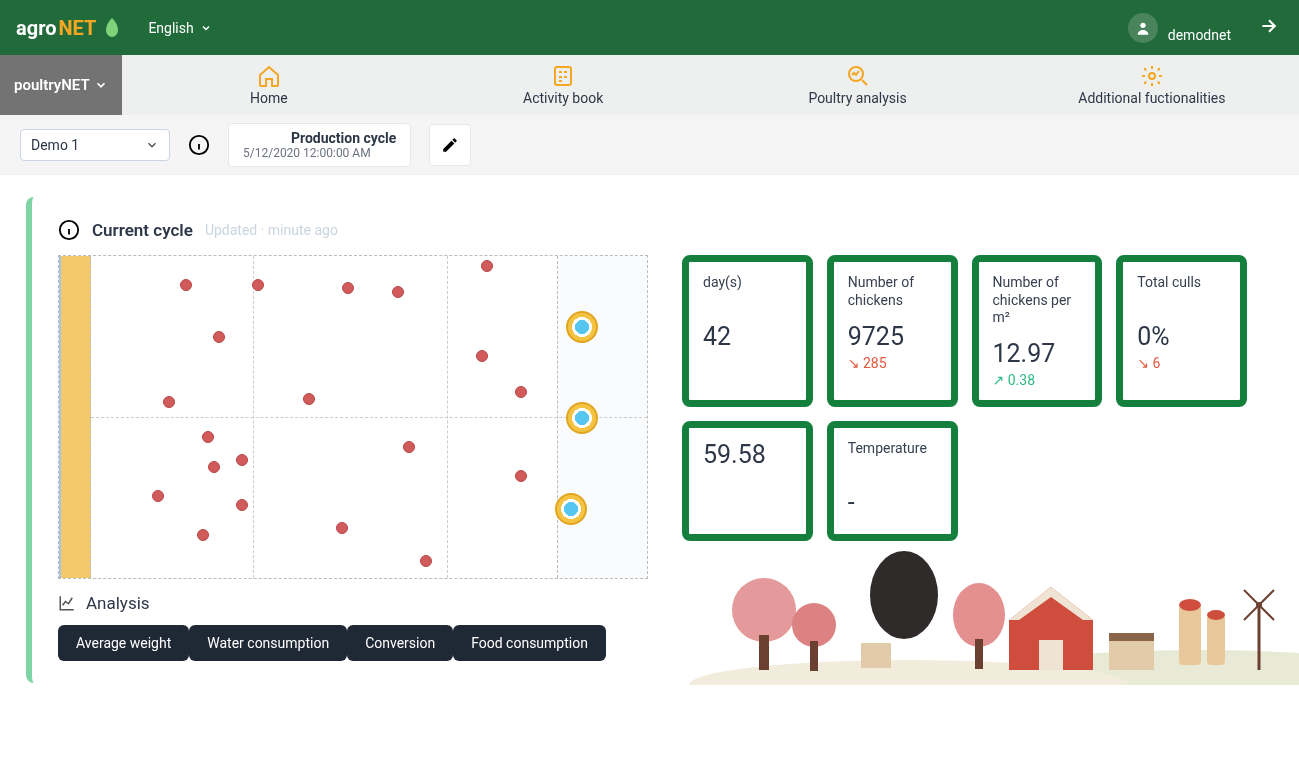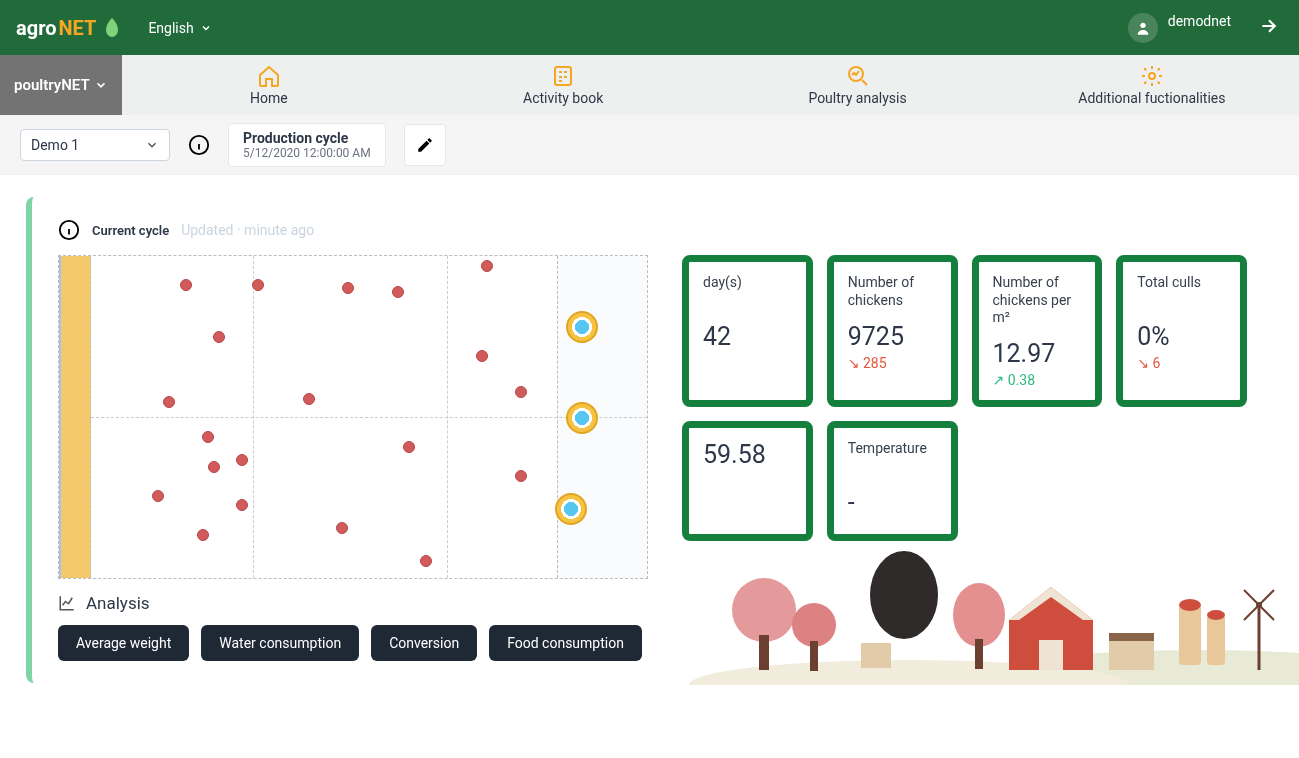--- a/index.html
+++ b/index.html
@@ -7,62 +7,62 @@
 
 
 .topbar { background: #216A3A; height: 55px; display: flex; align-items: center; padding: 0 16px; justify-content: space-between; }
 .top-left { display: flex; align-items: center; gap: 24px; }
 .logo { display: flex; align-items: center; font-weight: 700; font-size: 20px; color: #fff; gap: 2px; }
 .logo .agro { color: #fff; }
 .logo .net { color: #F5A623; }
 .logo .leaf { width: 24px; height: 24px; margin-left: 2px; }
 .lang-select { color: #fff; display: flex; align-items: center; gap: 6px; cursor: pointer; }
 .top-right { display: flex; align-items: center; gap: 24px; }
-.user { display: flex; align-items: flex-start; gap: 10px; color:#fff; }
+.user { display: flex; align-items: flex-end; gap: 10px; color:#fff; }
 .avatar { width: 30px; height: 30px; border-radius: 50%; background: rgba(255,255,255,.18); display:flex; align-items:center; justify-content:center; }
 .share { color: #fff; cursor:pointer; padding: 4px; }
 
 
 .tabstrip { background: #eef0ef; height: 60px; display: flex; align-items: stretch; }
 .brand-tab { background: #737373; color: #fff; display:flex; align-items:center; padding: 0 14px; font-weight: 600; gap:4px; cursor:pointer; font-size:15px; }
 .tabs { flex:1; display:flex; }
 .tab { flex:1; display:flex; flex-direction:column; align-items:center; justify-content:center; gap:2px; cursor:pointer; color:#2d3748; }
 .tab .ticon { width:24px; height:24px; color:#F5A623; }
 .tab span { font-size:14px; }
 
 
 .inforow { background:#f5f5f5; height:60px; display:flex; align-items:center; gap:18px; padding: 0 20px; border-bottom:1px solid #eee; }
 .demoselect { background:#fff; border:1px solid #cbd5e0; border-radius:4px; padding: 7px 10px; width:150px; display:flex; justify-content:space-between; align-items:center; cursor:pointer; }
 .infoicon { width:22px; height:22px; cursor:pointer; }
 .prod-cycle { background:#fff; border:1px solid #e2e8f0; border-radius:4px; padding: 6px 14px; display:flex; flex-direction:column; }
-.prod-cycle .t { font-weight:700; font-size:14px; }
+.prod-cycle .t { font-weight:700; font-size:14px;margin-left:48px; }
 .prod-cycle .d { font-size:12px; color:#6b7280; }
 .editbtn { background:#fff; border:1px solid #e2e8f0; border-radius:4px; width:42px; height:42px; display:flex; align-items:center; justify-content:center; cursor:pointer; }
 
 
 .panel { margin: 22px 26px; background:#fff; border-radius:8px; border-left: 6px solid #7fd4a3; padding: 22px 26px 0; position:relative; }
 .panelhdr { display:flex; align-items:center; gap: 12px; margin-bottom: 14px; }
-.panelhdr .pilltitle { font-size:13px; font-weight:600; }
+.panelhdr .pilltitle { font-size:17px; font-weight:600; }
 .panelhdr .upd { color:#cbd5e0; font-size:14px; }
 .main-cols { display:flex; gap: 34px; }
 
 
 .plot { width: 590px; }
 .plotbox { position:relative; border:1px dashed #bbb; height: 324px; background:#fff; overflow:hidden; }
 .leftbar { position:absolute; left:0; top:0; bottom:0; width:32px; background:#f3c96b; border-left:2px solid #a3c4e8; border-right:1px dashed #bbb; }
 .rightstrip { position:absolute; right:0; top:0; bottom:0; width:90px; border-left:1px dashed #bbb; background:rgba(180,200,230,0.08); }
 .gridh { position:absolute; left:32px; right:0; top:50%; border-top:1px dashed #ccc; }
 .gridv1 { position:absolute; top:0; bottom:0; left:33%; border-left:1px dashed #ccc; }
 .gridv2 { position:absolute; top:0; bottom:0; left:66%; border-left:1px dashed #ccc; }
 .dot { position:absolute; width:12px; height:12px; border-radius:50%; background:#d15b5b; border:1px solid #b94646; }
 .ring { position:absolute; width:32px; height:32px; border-radius:50%; background:radial-gradient(circle,#54c6f0 0 35%, #fff 36% 50%, #f5c342 51% 100%); border:2px solid #e1a520; }
 
 .analysis { display:flex; align-items:center; gap:10px; padding: 14px 0 12px; }
 .analysis .atitle { font-size:17px; }
-.chips { display:flex; gap:12px; padding-bottom: 22px; }
+.chips { display:flex; padding-bottom: 22px; }
 .chip { background:#1e2935; color:#fff; padding:10px 18px; border-radius:6px; font-size:14px; cursor:pointer; }
 
 
 .stats { flex:1; }
 .statsgrid { display:grid; grid-template-columns: repeat(4,1fr); gap: 14px; }
 .card { border:7px solid #15803d; border-radius:8px; padding: 12px 14px; min-height: 120px; }
 .card .lbl { font-size:14px; color:#374151; margin-bottom: 12px; min-height:36px; line-height:1.25; }
 .card .val { font-size:25px; }
 .trend { display:flex; align-items:center; gap:4px; font-size:14px; margin-top:4px; }
 .trend.down { color:#e4573d; }

